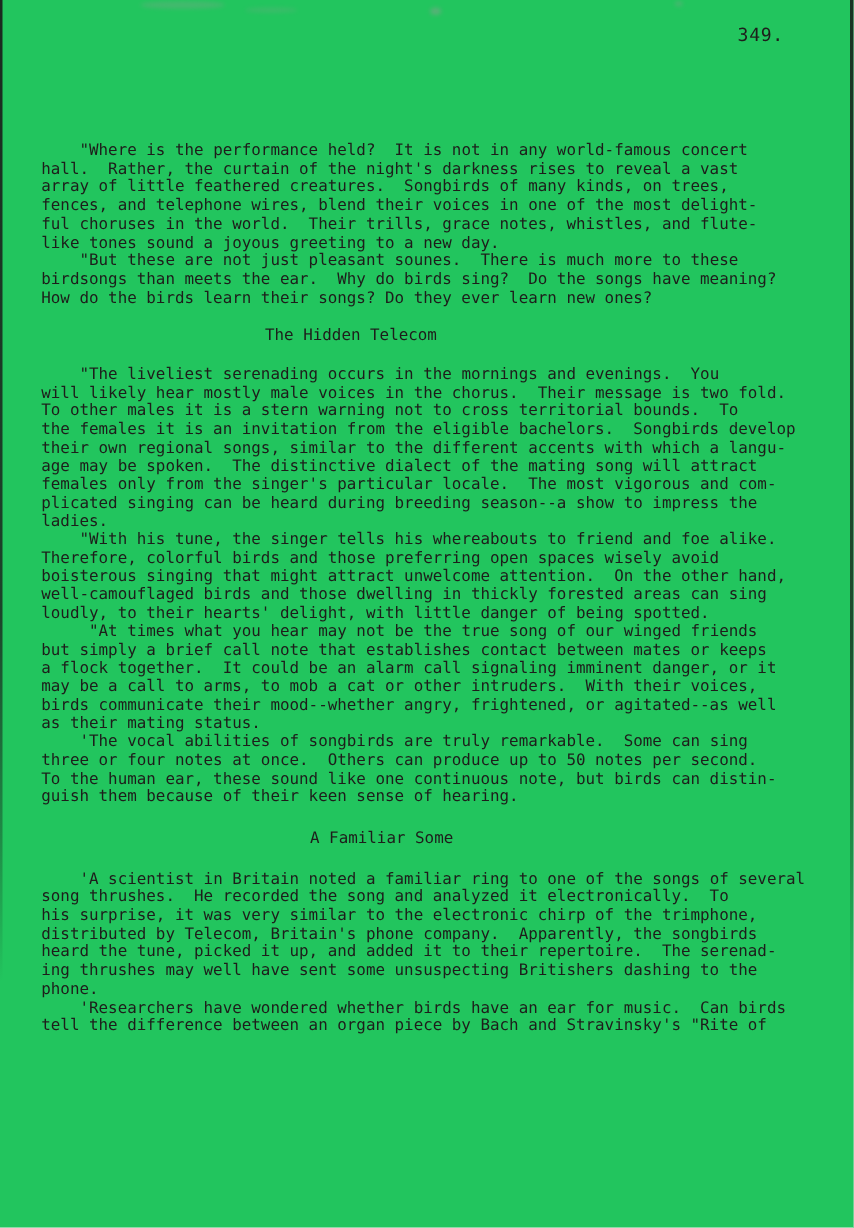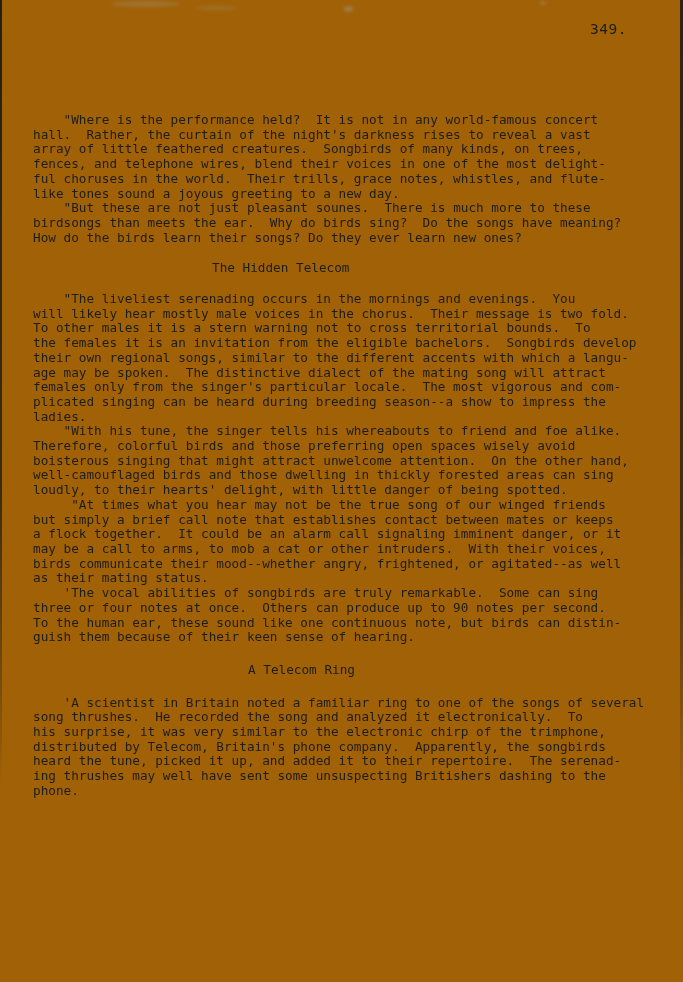--- a/index.html
+++ b/index.html
@@ -4,21 +4,21 @@
 <style>
   html, body {
     margin: 0;
     padding: 0;
     background: #e8e8e8;
   }
   .page {
     position: relative;
     width: 683px;
     height: 982px;
-    background: #a16207;
+    background: #22c55e;
     overflow: hidden;
     font-family: "DejaVu Sans Mono", "Liberation Mono", monospace;
     color: #1e1d1b;
   }
   .edge {
     position: absolute;
     top: 0;
     bottom: 0;
   }
   .edge-left {
@@ -119,26 +119,28 @@
 boisterous singing that might attract unwelcome attention.  On the other hand,
 well-camouflaged birds and those dwelling in thickly forested areas can sing
 loudly, to their hearts' delight, with little danger of being spotted.</div>
     <div class="para">     "At times what you hear may not be the true song of our winged friends
 but simply a brief call note that establishes contact between mates or keeps
 a flock together.  It could be an alarm call signaling imminent danger, or it
 may be a call to arms, to mob a cat or other intruders.  With their voices,
 birds communicate their mood--whether angry, frightened, or agitated--as well
 as their mating status.</div>
     <div class="para">    'The vocal abilities of songbirds are truly remarkable.  Some can sing
-three or four notes at once.  Others can produce up to 90 notes per second.
+three or four notes at once.  Others can produce up to 50 notes per second.
 To the human ear, these sound like one continuous note, but birds can distin-
 guish them because of their keen sense of hearing.</div>
-    <div class="heading h-pos-3">A Telecom Ring</div>
+    <div class="heading h-pos-3">A Familiar Some</div>
     <div class="para">    'A scientist in Britain noted a familiar ring to one of the songs of several
 song thrushes.  He recorded the song and analyzed it electronically.  To
 his surprise, it was very similar to the electronic chirp of the trimphone,
 distributed by Telecom, Britain's phone company.  Apparently, the songbirds
 heard the tune, picked it up, and added it to their repertoire.  The serenad-
 ing thrushes may well have sent some unsuspecting Britishers dashing to the
 phone.</div>
+    <div class="para">    'Researchers have wondered whether birds have an ear for music.  Can birds
+tell the difference between an organ piece by Bach and Stravinsky's "Rite of</div>
   </div>
 
 </div>
 
 </body></html>

